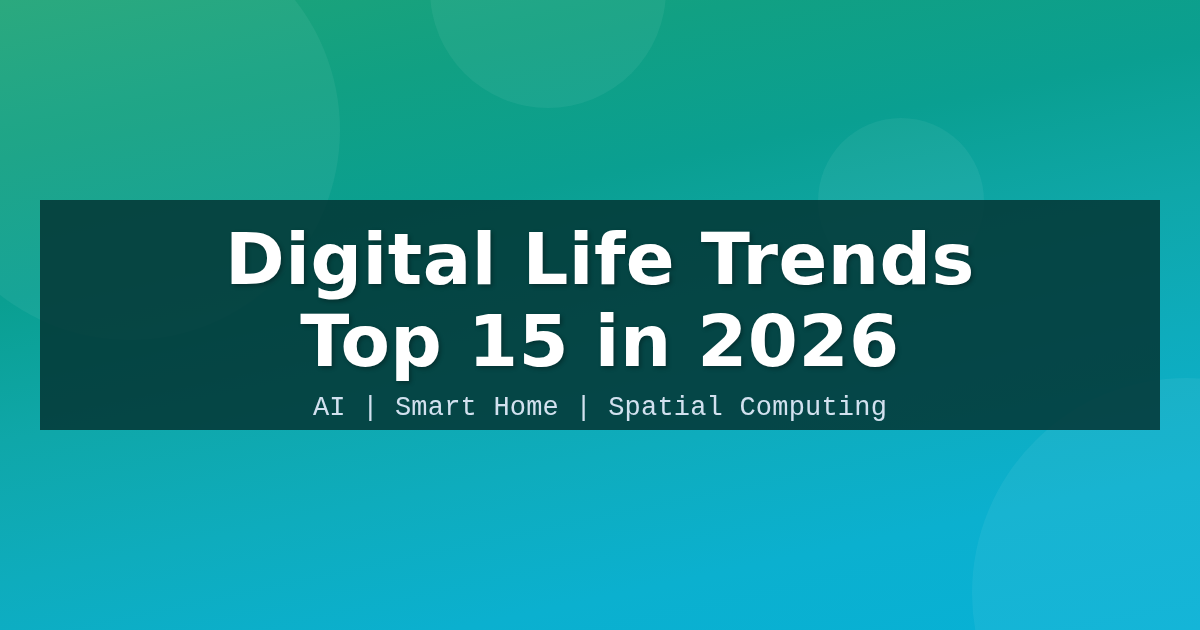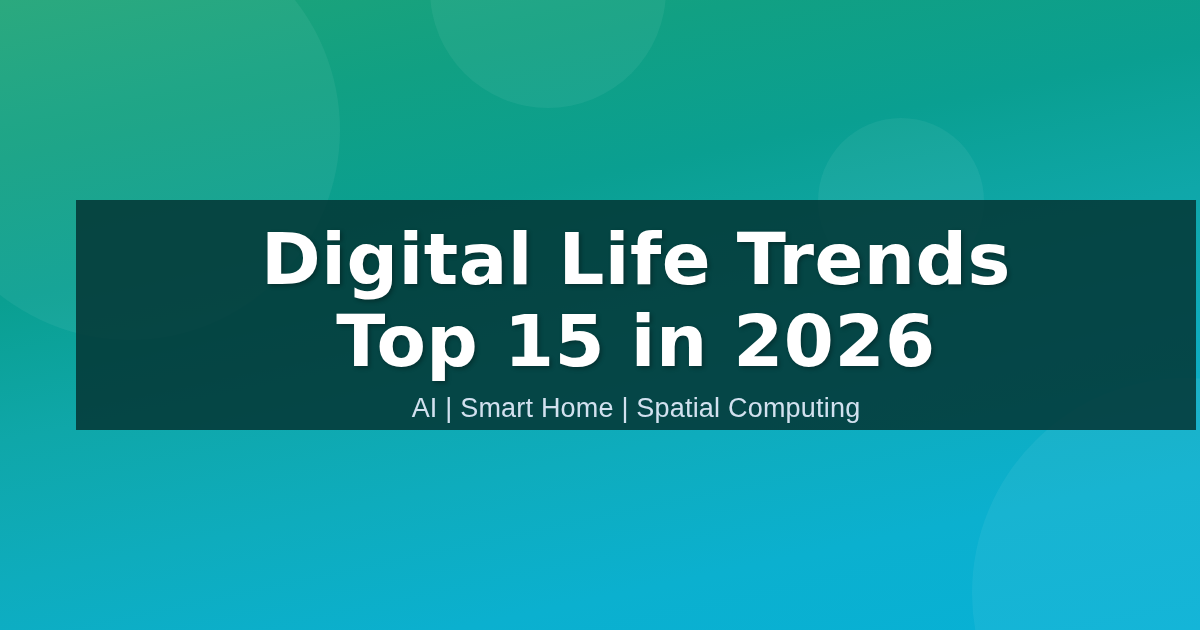--- a/index.html
+++ b/index.html
@@ -69,21 +69,20 @@
     top: 200px;
     width: 1120px;
     height: 230px;
     background: rgba(4, 54, 52, 0.86);
     box-sizing: border-box;
     display: flex;
     flex-direction: column;
     align-items: center;
     justify-content: flex-start;
     padding-top: 18px;
-    margin-left: 36px;
   }
 
   .headline {
     margin: 0;
     text-align: center;
     color: #ffffff;
     font-size: 72px;
     line-height: 1.14;
     font-weight: 700;
     letter-spacing: 0.5px;
@@ -97,21 +96,21 @@
 
   .subtitle {
     margin: 10px 0 0 0;
     text-align: center;
     color: #d2e1ef;
     font-size: 27px;
     font-weight: 400;
     line-height: 1.2;
     letter-spacing: 0.2px;
     white-space: nowrap;
-    font-family: Liberation Sans, sans-serif;
+    font-family: Liberation Mono, monospace;
   }
 </style>
 </head>
 <body>
 
 <div class="og-card">
 
   <div class="deco deco-left-big"></div>
   <div class="deco deco-top-center"></div>
   <div class="deco deco-right-mid"></div>

